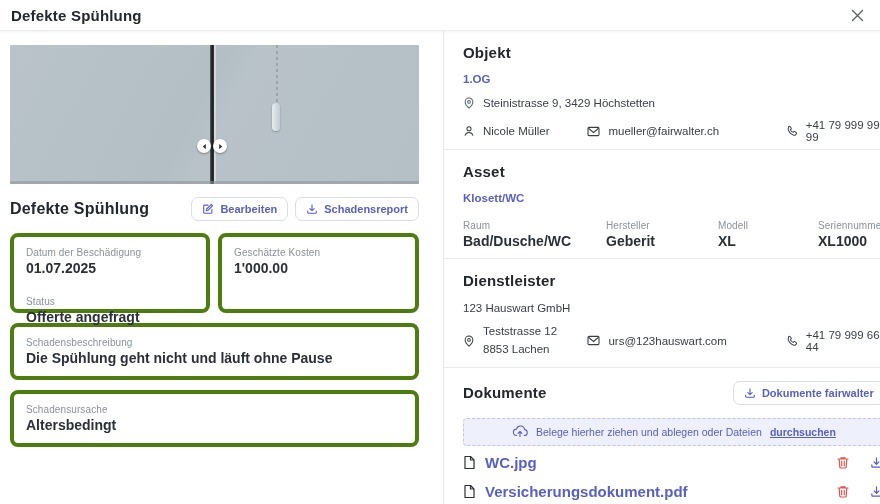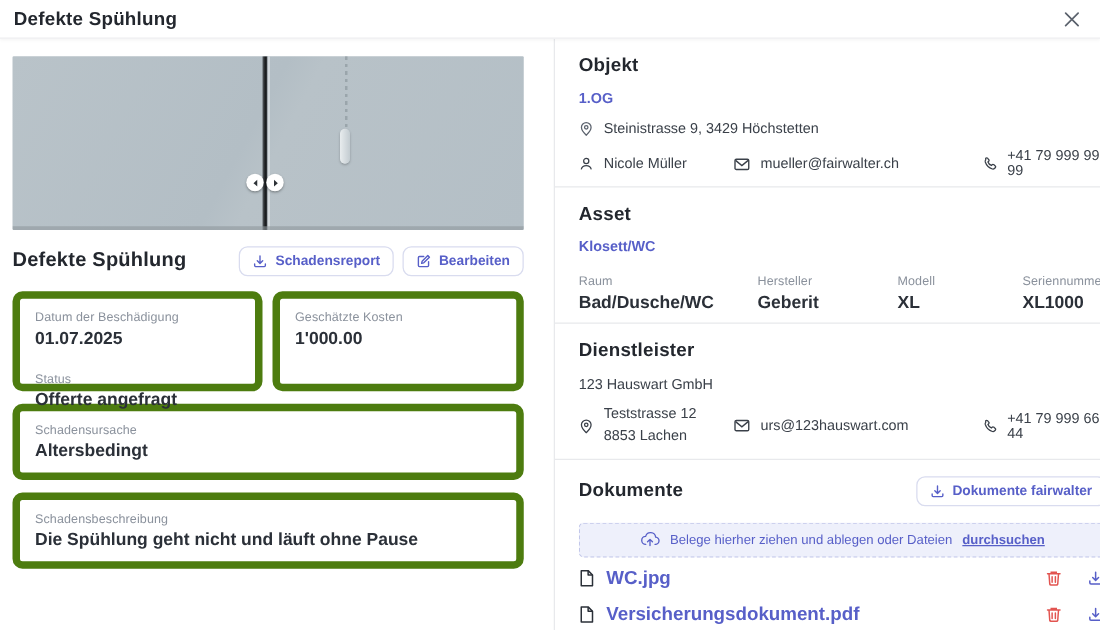--- a/index.html
+++ b/index.html
@@ -38,21 +38,21 @@
   
   .left-head { display:flex; align-items:center; justify-content:space-between; margin-top:13px; }
   .left-title { font-size:16px; font-weight:bold; color:#23272E; letter-spacing:.2px; }
   .btn-outline { display:inline-flex; align-items:center; gap:6px; border:1px solid #d9dcef;
     border-radius:7px; background:#fff; color:#575FC8; font-size:11px; font-weight:bold;
     padding:5px 10px; cursor:pointer; font-family:inherit; }
   .btn-group { display:flex; gap:7px; }
 
   
   .cards-row { display:flex; gap:8px; margin-top:12px; }
-  .card { border:6px solid #4d7c0f; border-radius:8px; background:#fff; padding:10px 12px; }
+  .card { border:4px solid #4d7c0f; border-radius:8px; background:#fff; padding:10px 12px; }
   .card-half-1 { width:200px; height:80px; }
   .card-half-2 { width:201px; height:80px; }
   .card-full { width:409px; margin-top:10px; }
   .f-label { font-size:10px; color:#8a919c; letter-spacing:.1px; }
   .f-value { font-size:14px; font-weight:bold; color:#2b3038; margin-top:2px; }
   .f-gap { margin-top:20px; }
 
   
   section { padding:13px 14px 0 19px; }
   .sec-objekt { height:120px; }
@@ -121,58 +121,58 @@
         </div>
       </div>
     </div>
 
     <div class="left-head">
       <div class="left-title">Defekte Spühlung</div>
       <div class="btn-group">
         <button class="btn-outline">
           <span>
             <svg width="12" height="12" viewBox="0 0 14 14" fill="none" stroke="currentColor" stroke-width="1.3" stroke-linecap="round" stroke-linejoin="round">
-                <path d="M7 2v6.5M4.5 6.5 7 9l2.5-2.5M2 9.5v1.5a1 1 0 0 0 1 1h8a1 1 0 0 0 1-1V9.5"></path>
-              </svg>
-          </span>
-          <span>Schadensreport</span>
+                <path d="M7 2.5H3a1 1 0 0 0-1 1V11a1 1 0 0 0 1 1h7.5a1 1 0 0 0 1-1V7.5"></path>
+                <path d="M10.8 1.7l1.5 1.5L7 8.5l-2 .5.5-2z"></path>
+              </svg>
+          </span>
+          <span>Bearbeiten</span>
         </button>
         <button class="btn-outline">
           <span>
             <svg width="12" height="12" viewBox="0 0 14 14" fill="none" stroke="currentColor" stroke-width="1.3" stroke-linecap="round" stroke-linejoin="round">
-                <path d="M7 2.5H3a1 1 0 0 0-1 1V11a1 1 0 0 0 1 1h7.5a1 1 0 0 0 1-1V7.5"></path>
-                <path d="M10.8 1.7l1.5 1.5L7 8.5l-2 .5.5-2z"></path>
-              </svg>
-          </span>
-          <span>Bearbeiten</span>
+                <path d="M7 2v6.5M4.5 6.5 7 9l2.5-2.5M2 9.5v1.5a1 1 0 0 0 1 1h8a1 1 0 0 0 1-1V9.5"></path>
+              </svg>
+          </span>
+          <span>Schadensreport</span>
         </button>
       </div>
     </div>
 
     <div class="cards-row">
       <div class="card card-half-1">
         <div class="f-label">Datum der Beschädigung</div>
         <div class="f-value">01.07.2025</div>
         <div class="f-label f-gap">Status</div>
         <div class="f-value">Offerte angefragt</div>
       </div>
       <div class="card card-half-2">
         <div class="f-label">Geschätzte Kosten</div>
         <div class="f-value">1'000.00</div>
       </div>
     </div>
 
     <div class="card card-full">
+      <div class="f-label">Schadensbeschreibung</div>
+      <div class="f-value">Die Spühlung geht nicht und läuft ohne Pause</div>
+    </div>
+
+    <div class="card card-full">
       <div class="f-label">Schadensursache</div>
       <div class="f-value">Altersbedingt</div>
-    </div>
-
-    <div class="card card-full">
-      <div class="f-label">Schadensbeschreibung</div>
-      <div class="f-value">Die Spühlung geht nicht und läuft ohne Pause</div>
     </div>
 
   </div>
 
   <div class="right-col">
 
     <section class="sec-objekt">
       <div class="sec-title">Objekt</div>
       <a class="sec-link">1.OG</a>
       <div class="icon-row">

